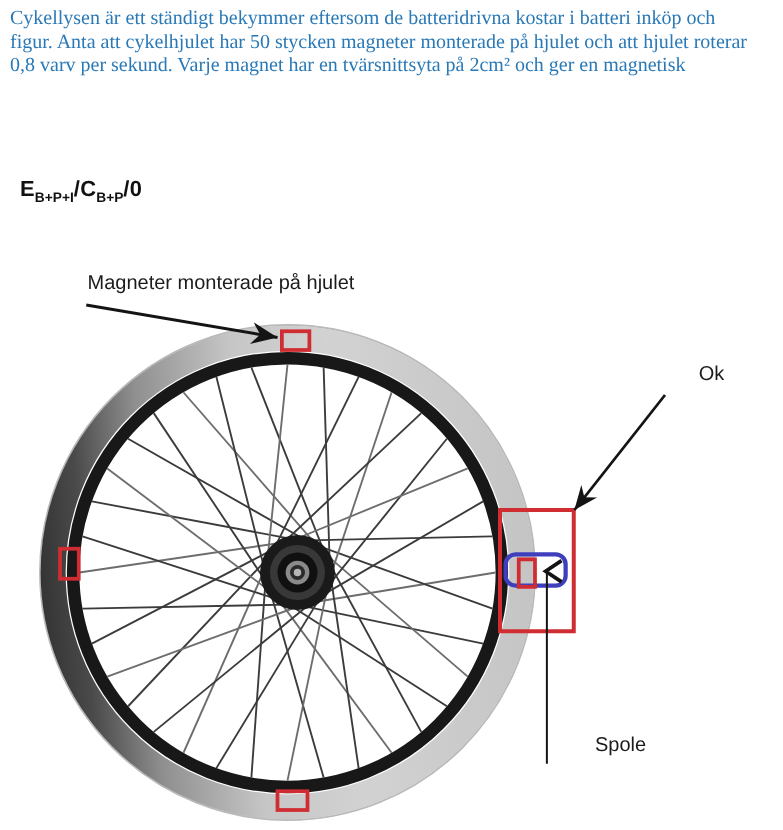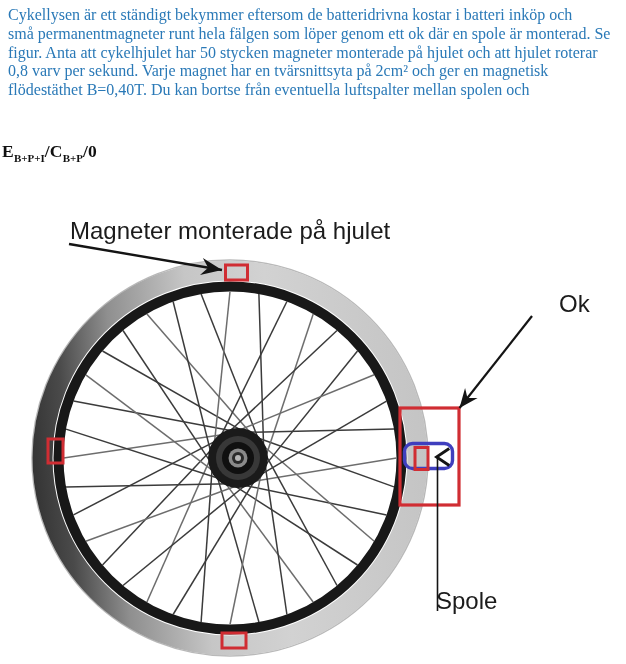--- a/index.html
+++ b/index.html
@@ -15,50 +15,48 @@
   }
   .page{position:absolute;inset:0;background:#fff;}
   .problem-text{
     position:absolute;left:8px;top:6px;width:615px;
     color:var(--text-blue);
     font-size:16px;line-height:18.8px;
     white-space:nowrap;
   }
   .problem-line{height:18.8px;}
   .formula{
-    position:absolute;left:2px;top:141px;
+    position:absolute;left:16px;top:141px;
     color:#111;font-weight:bold;font-size:17.5px;
-    font-family:Liberation Serif, serif;
+    font-family:Liberation Sans, sans-serif;
     letter-spacing:.2px;
   }
   .formula sub{font-size:11px;font-weight:bold;letter-spacing:0;}
   .fig-label{
     position:absolute;color:#1b1b1b;
     font-family:"Liberation Sans", sans-serif;
-    font-size:24px;line-height:1.1;white-space:nowrap;
+    font-size:16px;line-height:1.1;white-space:nowrap;
   }
   #magnets-label{left:70px;top:218px;}
   #ok-label{left:529px;top:291px;margin-left:30px;}
-  #spole-label{left:436px;top:588px;}
+  #spole-label{left:436px;top:588px;padding-left:40px;}
   svg{position:absolute;left:0;top:0;}
   .red-rect{fill:none;stroke:var(--red);}
   .coil-rect{fill:none;stroke:var(--coil);}
   .arrow{stroke:#141414;fill:none;}
 </style>
 </head>
 <body>
 
 <div class="page">
 
   <div class="problem-text">
     <div class="problem-line">Cykellysen är ett ständigt bekymmer eftersom de batteridrivna kostar i batteri inköp och</div>
-    <div class="problem-line">små permanentmagneter runt hela fälgen som löper genom ett ok där en spole är monterad. Se</div>
     <div class="problem-line">figur. Anta att cykelhjulet har 50 stycken magneter monterade på hjulet och att hjulet roterar</div>
     <div class="problem-line">0,8 varv per sekund. Varje magnet har en tvärsnittsyta på 2cm² och ger en magnetisk</div>
-    <div class="problem-line">flödestäthet B=0,40T. Du kan bortse från eventuella luftspalter mellan spolen och</div>
   </div>
 
   <div class="formula">
     <span>E</span><sub>B+P+I</sub><span>/C</span><sub>B+P</sub><span>/0</span>
   </div>
 
   <svg id="wheel-svg" width="626" height="664" viewBox="0 0 626 664">
     <defs>
       <linearGradient id="tireGrad" gradientUnits="userSpaceOnUse" x1="31" y1="470" x2="429" y2="440">
         <stop offset="0" stop-color="#333333"></stop>

